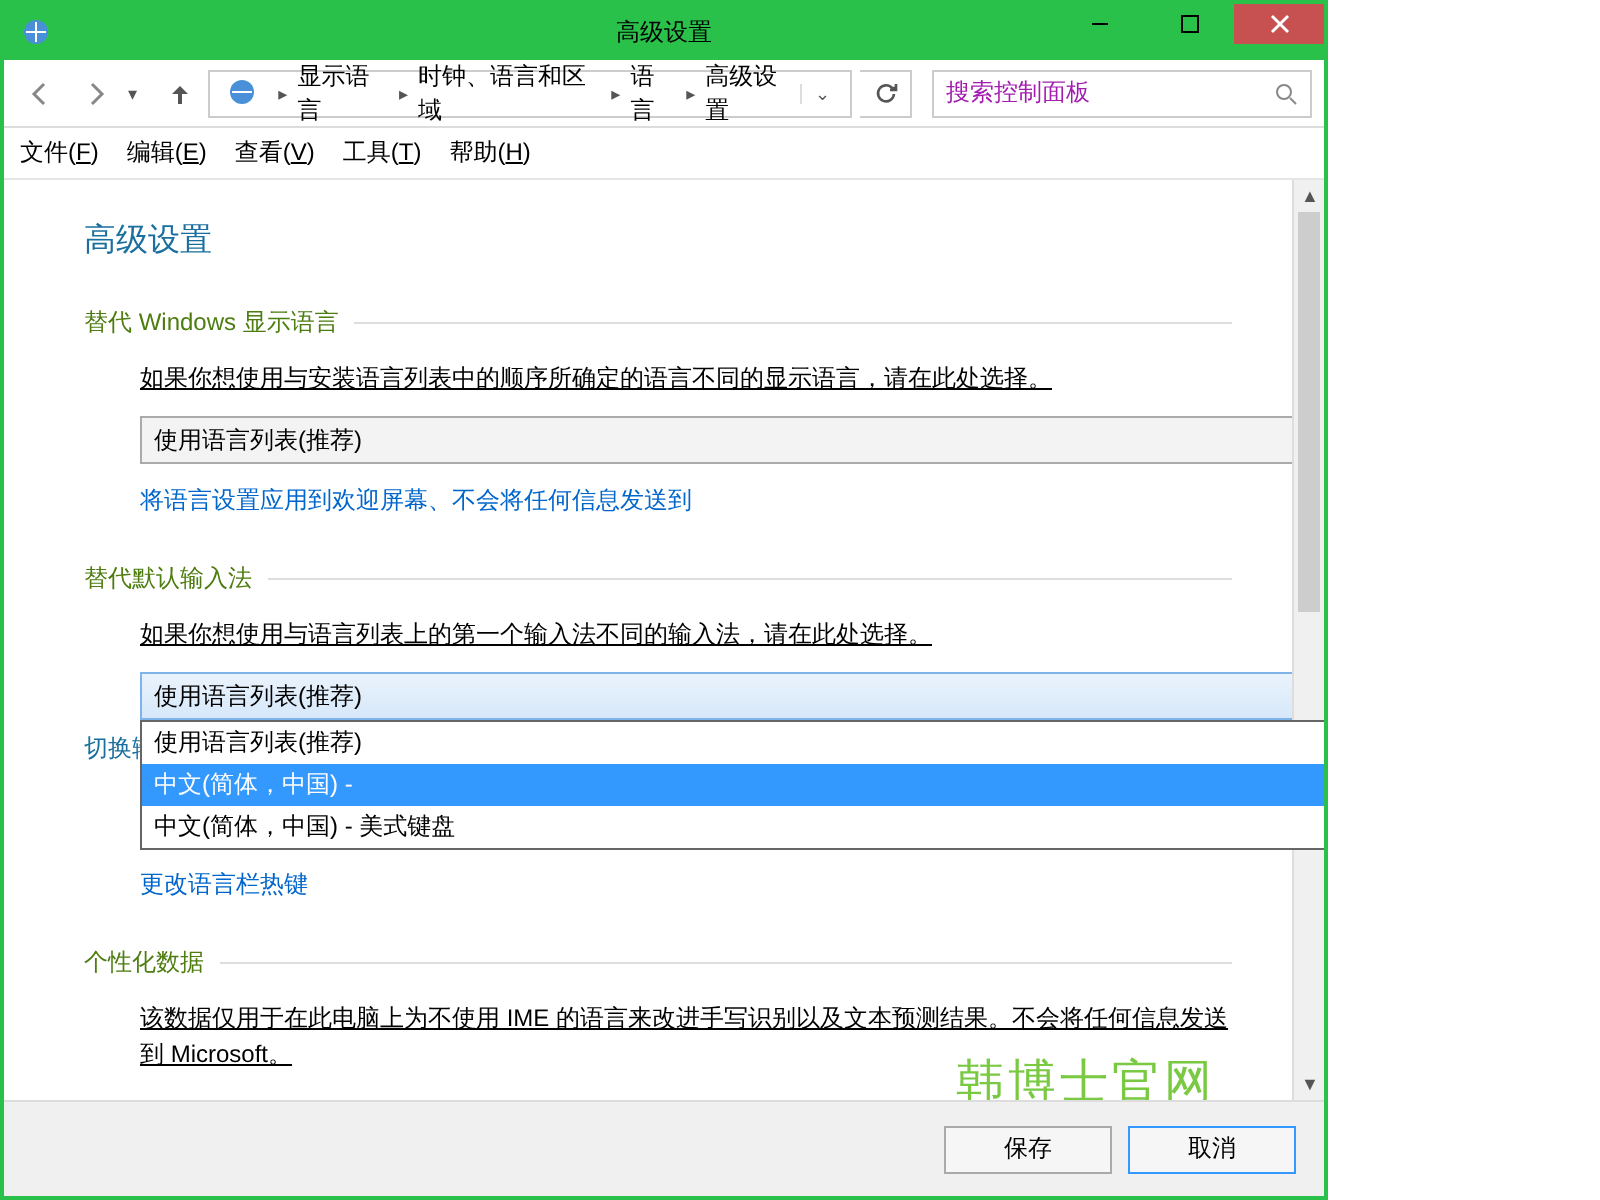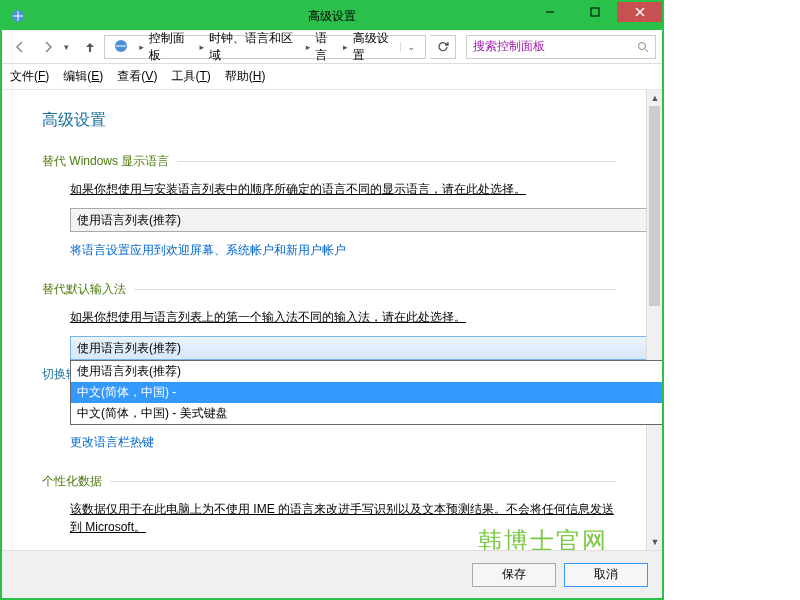--- a/index.html
+++ b/index.html
@@ -118,21 +118,21 @@
         </svg>
     </div>
     <div class="breadcrumb">
       <span class="addr-icon">
           <svg width="16" height="16" viewBox="0 0 16 16">
             <circle cx="8" cy="8" r="6" fill="#4a90d9"></circle>
             <path d="M3 8 L13 8" stroke="#fff" stroke-width="1"></path>
           </svg>
         </span>
       <span class="bc-sep">▸</span>
-      <span class="bc-item">控制面板</span>
+      <span class="bc-item">显示语言</span>
       <span class="bc-sep">▸</span>
       <span class="bc-item">时钟、语言和区域</span>
       <span class="bc-sep">▸</span>
       <span class="bc-item">语言</span>
       <span class="bc-sep">▸</span>
       <span class="bc-item">高级设置</span>
       <span class="bc-end-arrow">⌄</span>
     </div>
     <div class="refresh-btn">
       <svg width="14" height="14" viewBox="0 0 14 14">
@@ -164,21 +164,21 @@
 
       <div class="section-header">
         <span>替代 Windows 显示语言</span>
           <span class="line"></span>
       </div>
       <div class="desc">如果你想使用与安装语言列表中的顺序所确定的语言不同的显示语言，请在此处选择。</div>
       <div class="select-box">
         <span>使用语言列表(推荐)</span>
         <span class="select-arrow">⌄</span>
       </div>
-      <a class="link">将语言设置应用到欢迎屏幕、系统帐户和新用户帐户</a>
+      <a class="link">将语言设置应用到欢迎屏幕、不会将任何信息发送到</a>
 
       <div class="section-gap"></div>
 
       <div class="section-header">
         <span>替代默认输入法</span>
           <span class="line"></span>
       </div>
       <div class="desc">如果你想使用与语言列表上的第一个输入法不同的输入法，请在此处选择。</div>
 
       <div class="dropdown-open">

